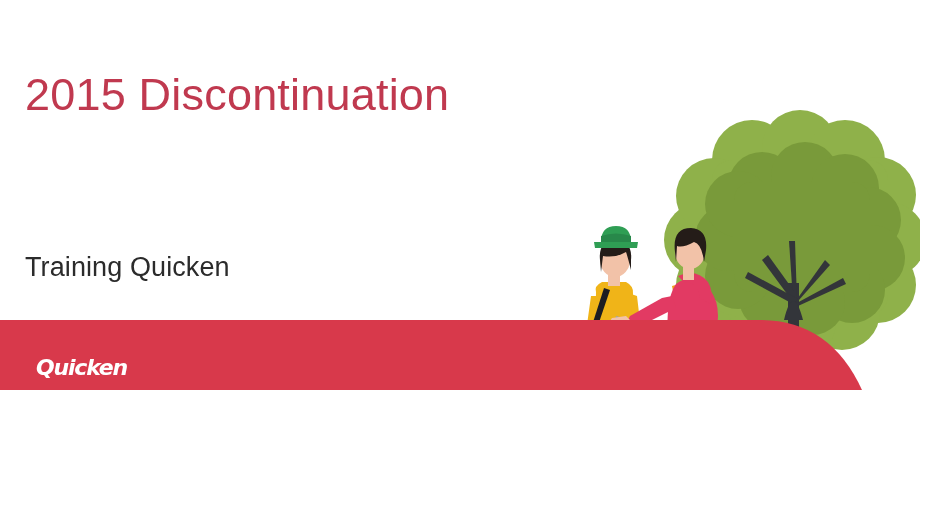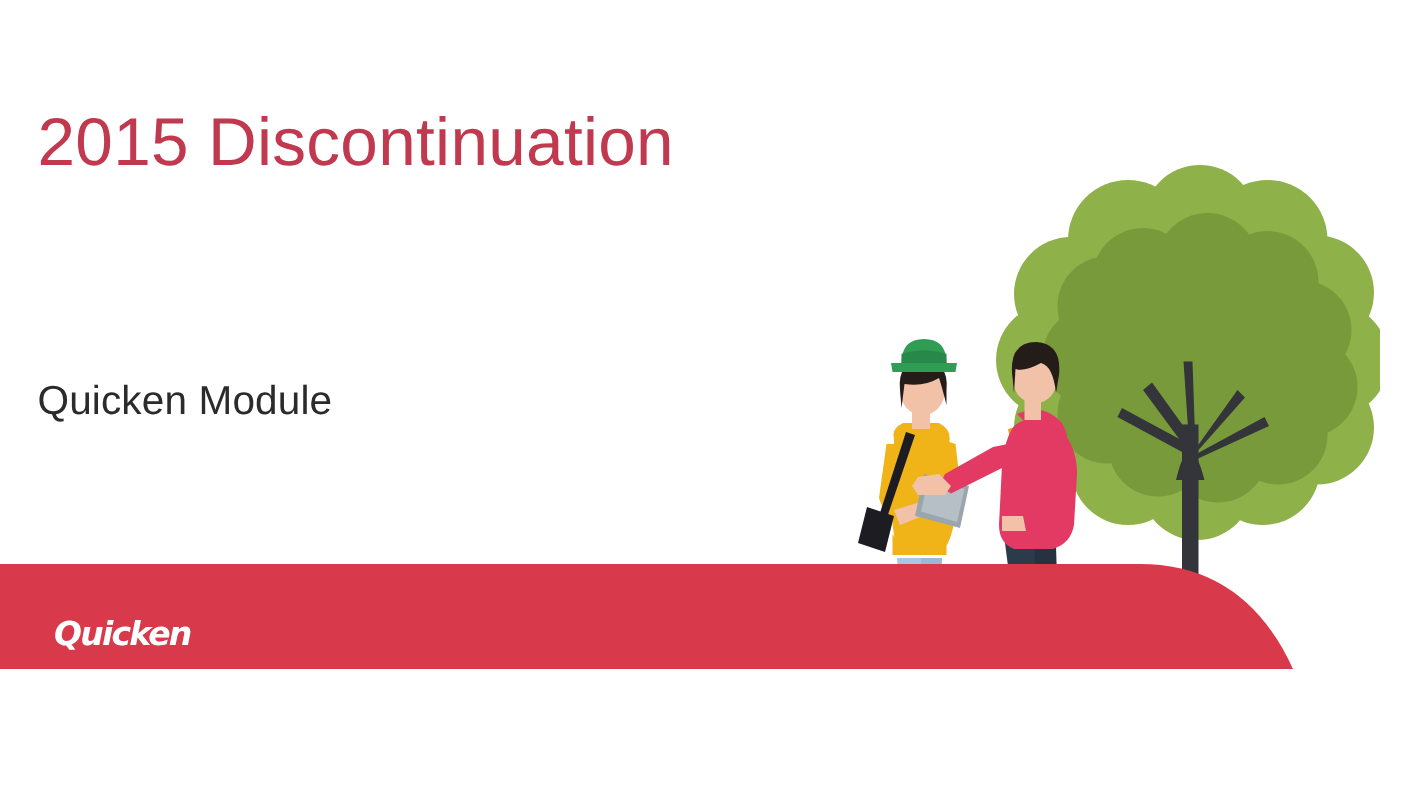--- a/index.html
+++ b/index.html
@@ -6,21 +6,21 @@
     margin: 0;
     padding: 0;
     background: #ffffff;
   }
   body {
     font-family: "Liberation Sans", sans-serif;
   }
   .slide {
     position: relative;
     width: 940px;
-    height: 446px;
+    height: 390px;
     background: #ffffff;
     overflow: hidden;
   }
 
   
   .slide-title {
     position: absolute;
     left: 25px;
     top: 70px;
     font-family: "Liberation Sans", sans-serif;
@@ -79,21 +79,21 @@
   }
   .illustration svg { display: block; }
 </style>
 </head>
 <body>
 
 <div class="slide">
 
   <div class="slide-title">2015 Discontinuation</div>
 
-  <div class="slide-subtitle">Quicken Module</div>
+  <div class="slide-subtitle">Training Quicken</div>
 
   <div class="illustration">
     <svg width="420" height="370" viewBox="0 0 420 370" xmlns="http://www.w3.org/2000/svg">
 
       <g>
 
         <g fill="#8fb14a">
           <circle cx="252" cy="60" r="40"></circle>
           <circle cx="300" cy="48" r="38"></circle>
           <circle cx="345" cy="60" r="40"></circle>

